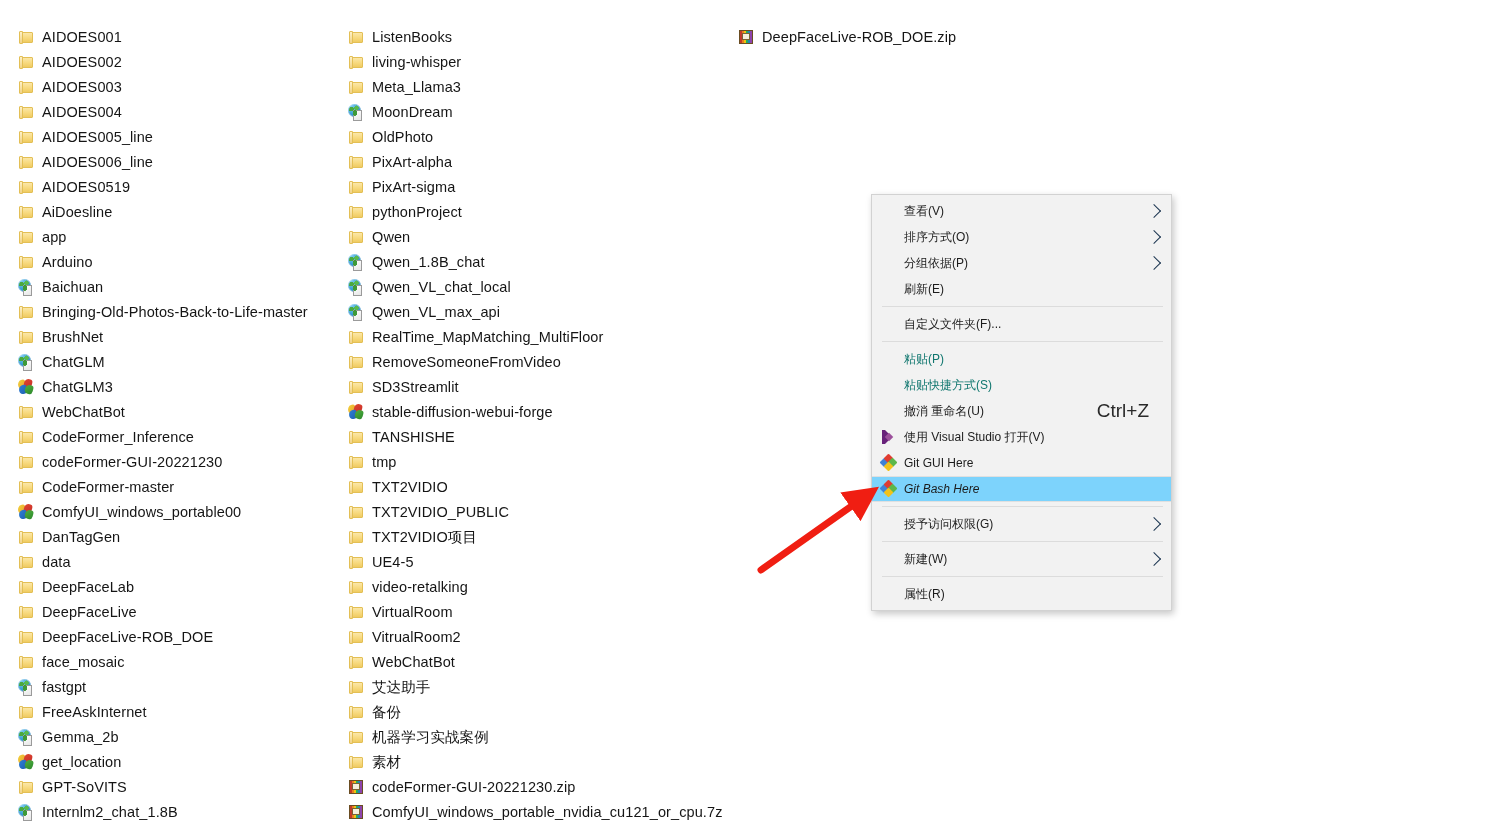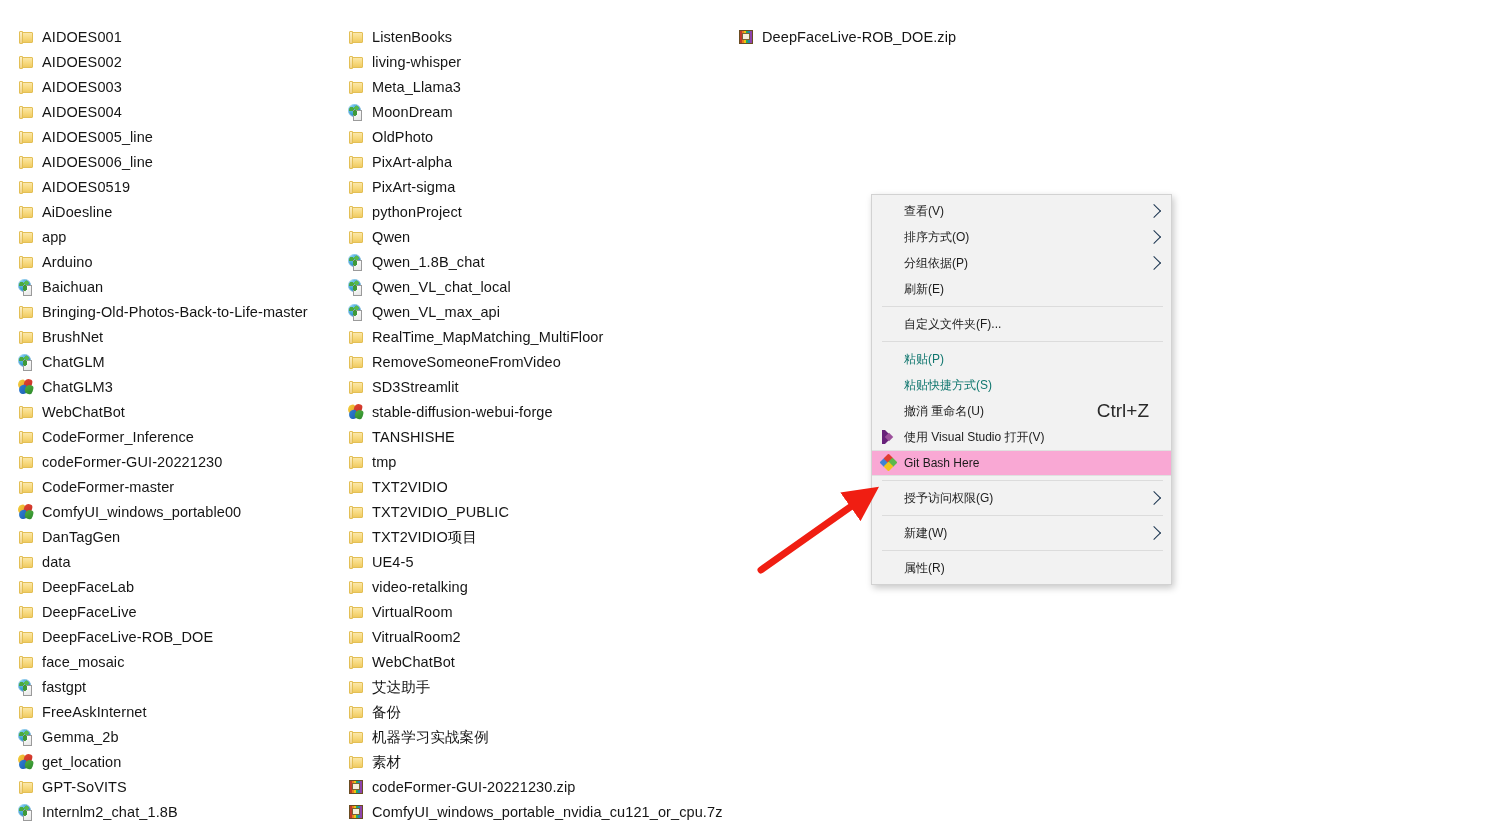--- a/index.html
+++ b/index.html
@@ -152,23 +152,24 @@
   .ctx-item {
     position: relative;
     height: 26px;
     display: flex;
     align-items: center;
     padding: 0 10px 0 8px;
     box-sizing: border-box;
     white-space: nowrap;
   }
   .ctx-item.hl {
-    background: #f9a8d4;
+    background: #7dd3fc;
     border-top: 1px solid #e0e0e0;
     border-bottom: 1px solid #e0e0e0;
+    font-style: italic;
   }
   .ctx-icon {
     width: 18px; height: 18px;
     flex: 0 0 18px;
     margin-right: 6px;
     position: relative;
   }
   .ctx-icon.empty { background: none; }
   .ctx-label {
     flex: 1 1 auto;
@@ -578,20 +579,31 @@
     </div>
     <div class="ctx-item">
       <span class="ctx-icon">
         <span class="vs-ic">
           <span class="bar"></span>
           <span class="tri"></span>
           <span class="sq"></span>
         </span>
       </span>
       <span class="ctx-label">使用 Visual Studio 打开(V)</span>
+    </div>
+    <div class="ctx-item">
+      <span class="ctx-icon">
+        <span class="git-ic">
+          <i class="d1"></i>
+          <i class="d2"></i>
+          <i class="d3"></i>
+          <i class="d4"></i>
+        </span>
+      </span>
+      <span class="ctx-label">Git GUI Here</span>
     </div>
     <div class="ctx-item hl">
       <span class="ctx-icon">
         <span class="git-ic">
           <i class="d1"></i>
           <i class="d2"></i>
           <i class="d3"></i>
           <i class="d4"></i>
         </span>
       </span>

